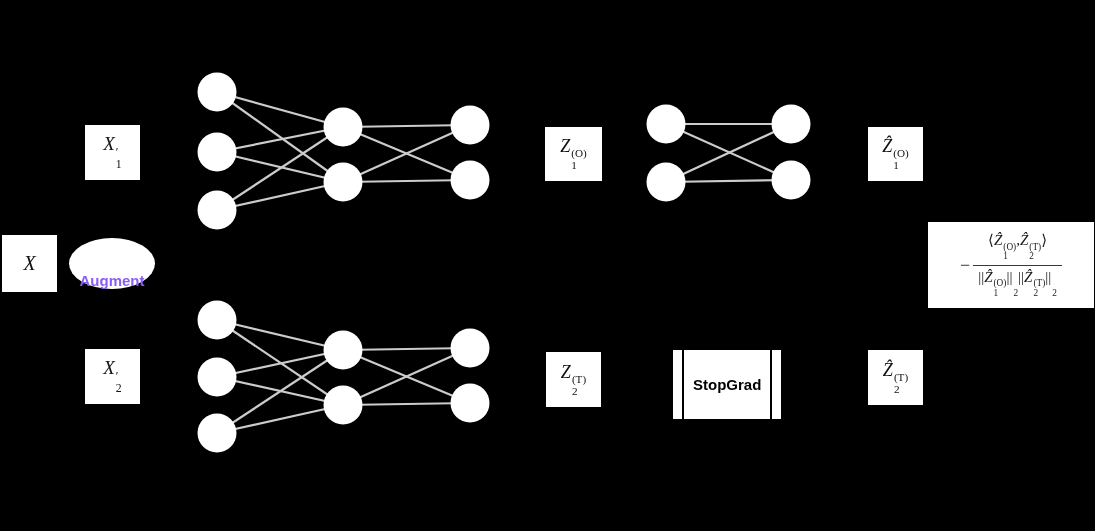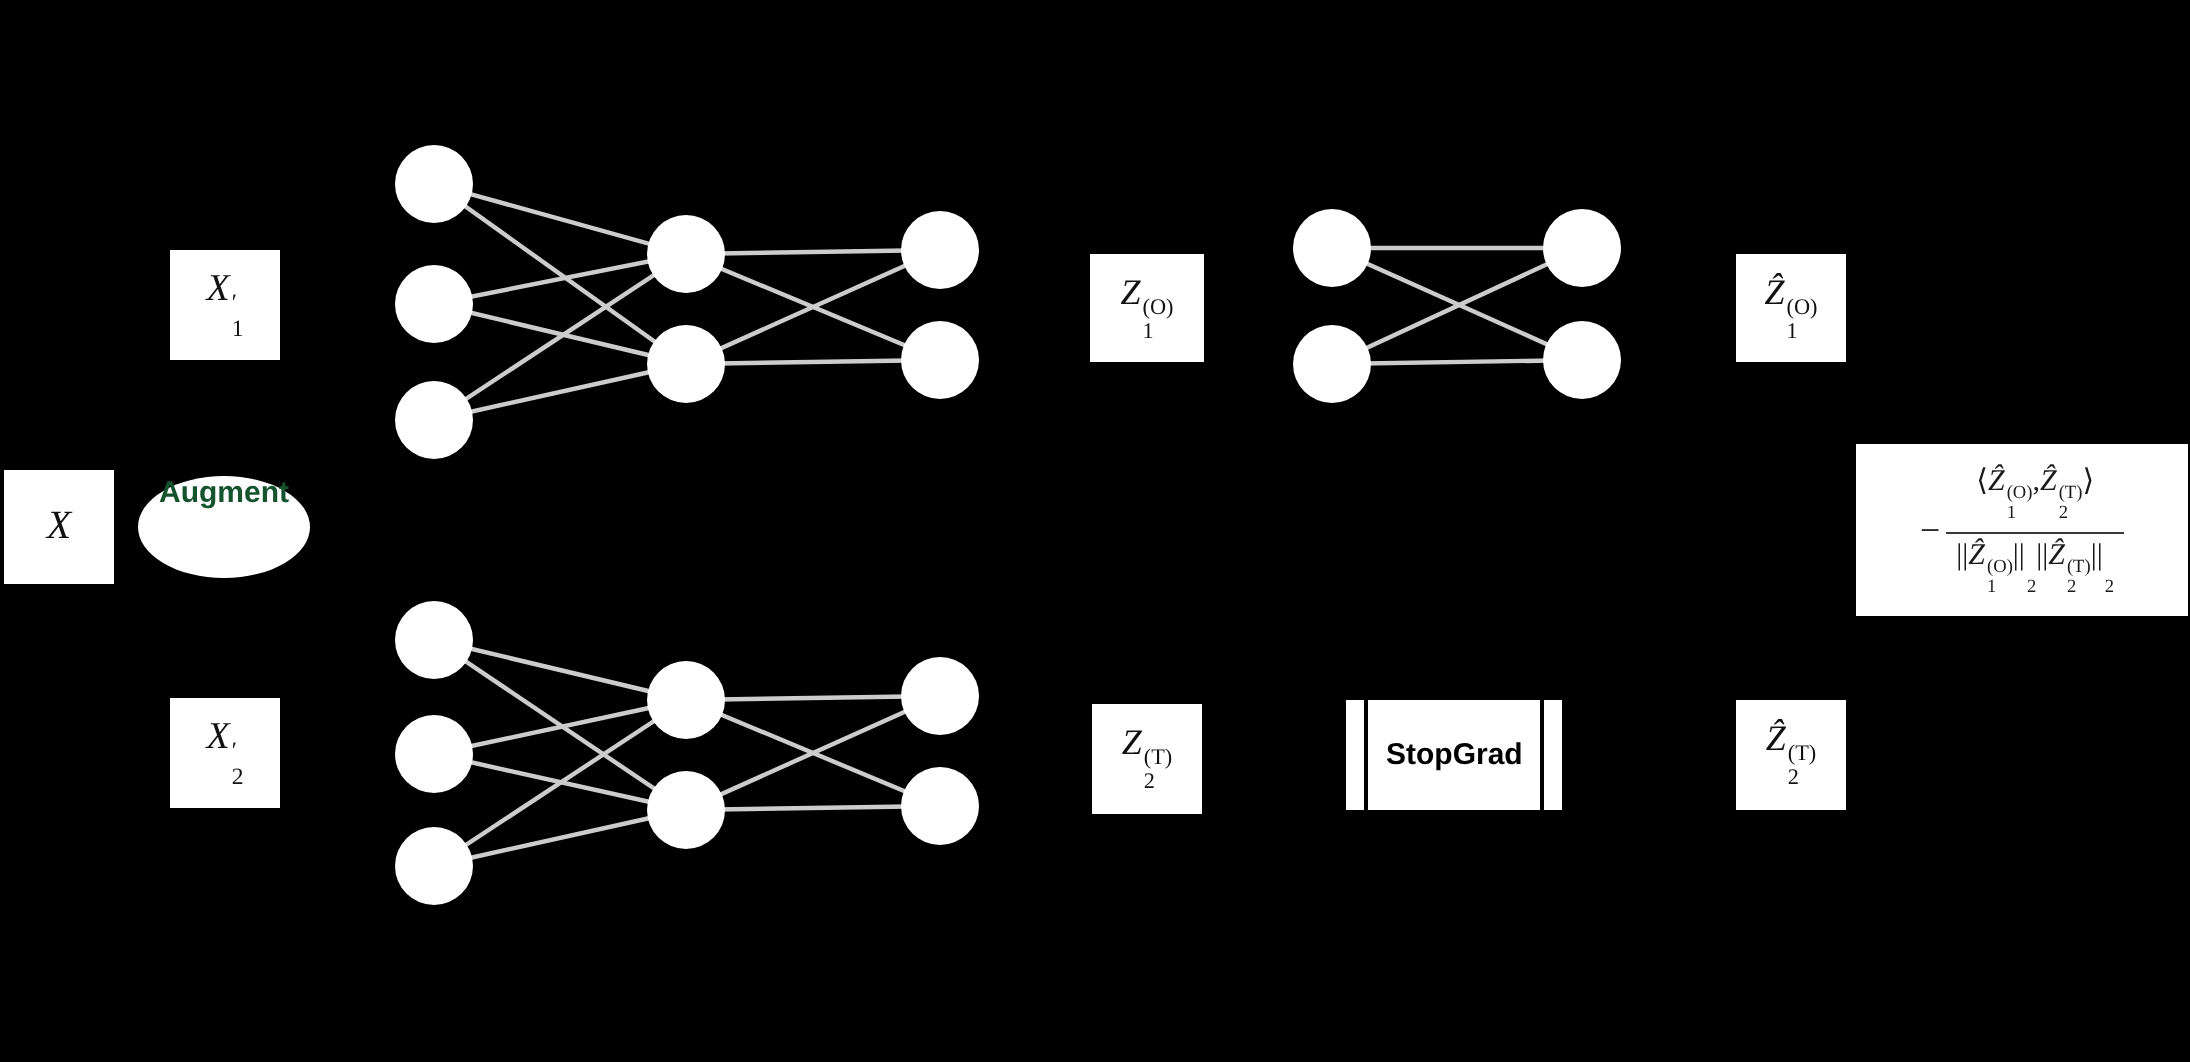--- a/index.html
+++ b/index.html
@@ -26,33 +26,33 @@
     display:inline-flex;flex-direction:column;align-items:flex-start;
     font-size:0.62em;line-height:1.05;vertical-align:-0.48em;margin-left:1px;
     font-style:normal;
   }
   .ss-sup,.ss-sub{display:block;min-height:1em;}
 
   .x-box{left:2px;top:235px;width:55px;height:57px;font-size:20px;}
   .augment-ellipse{
     position:absolute;left:69px;top:238px;width:86px;height:51px;
     background:#fff;border-radius:50%;
-    display:flex;align-items:flex-start;justify-content:center;
+    display:flex;align-items:flex-end;justify-content:center;
     font-family:"Liberation Sans", sans-serif;
-    font-weight:bold;font-size:15px;color:#14532d;
+    font-weight:bold;font-size:15px;color:#8b5cf6;
   }
   .x1-box{left:85px;top:125px;width:55px;height:55px;font-size:19px;}
   .x2-box{left:85px;top:349px;width:55px;height:55px;font-size:19px;}
   .z1-box{left:545px;top:127px;width:57px;height:54px;}
   .z2-box{left:546px;top:352px;width:55px;height:55px;}
   .zhat1-box{left:868px;top:127px;width:55px;height:54px;}
   .zhat2-box{left:868px;top:350px;width:55px;height:55px;}
 
   .stopgrad-group{
-    position:absolute;left:673px;top:350px;height:55px;
+    position:absolute;left:673px;top:350px;height:69px;
     display:flex;align-items:stretch;
   }
   .sg-bar{width:9px;background:#fff;}
   .sg-gap{width:2px;background:#000;}
   .sg-main{
     background:#fff;color:#000;
     display:flex;align-items:center;justify-content:center;
     padding:0 9px;
     font-family:"Liberation Sans", sans-serif;
     font-weight:bold;font-size:15px;

